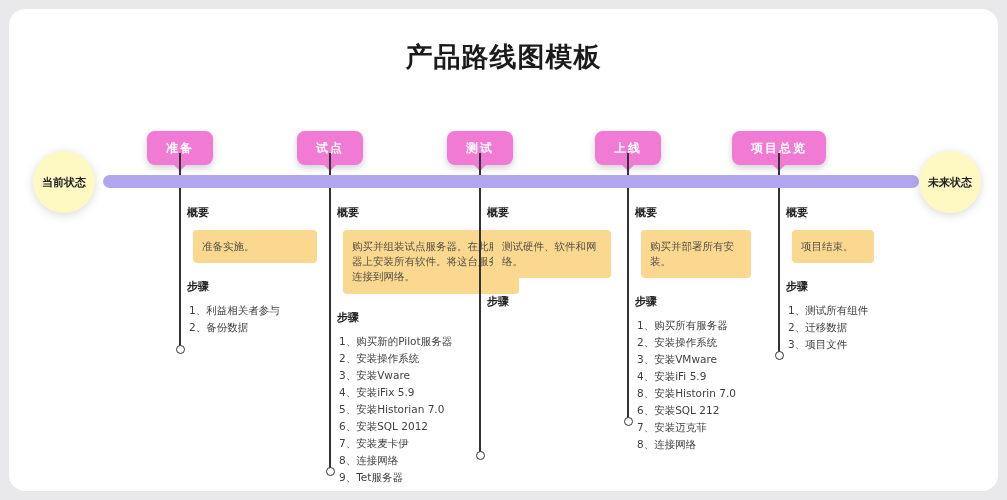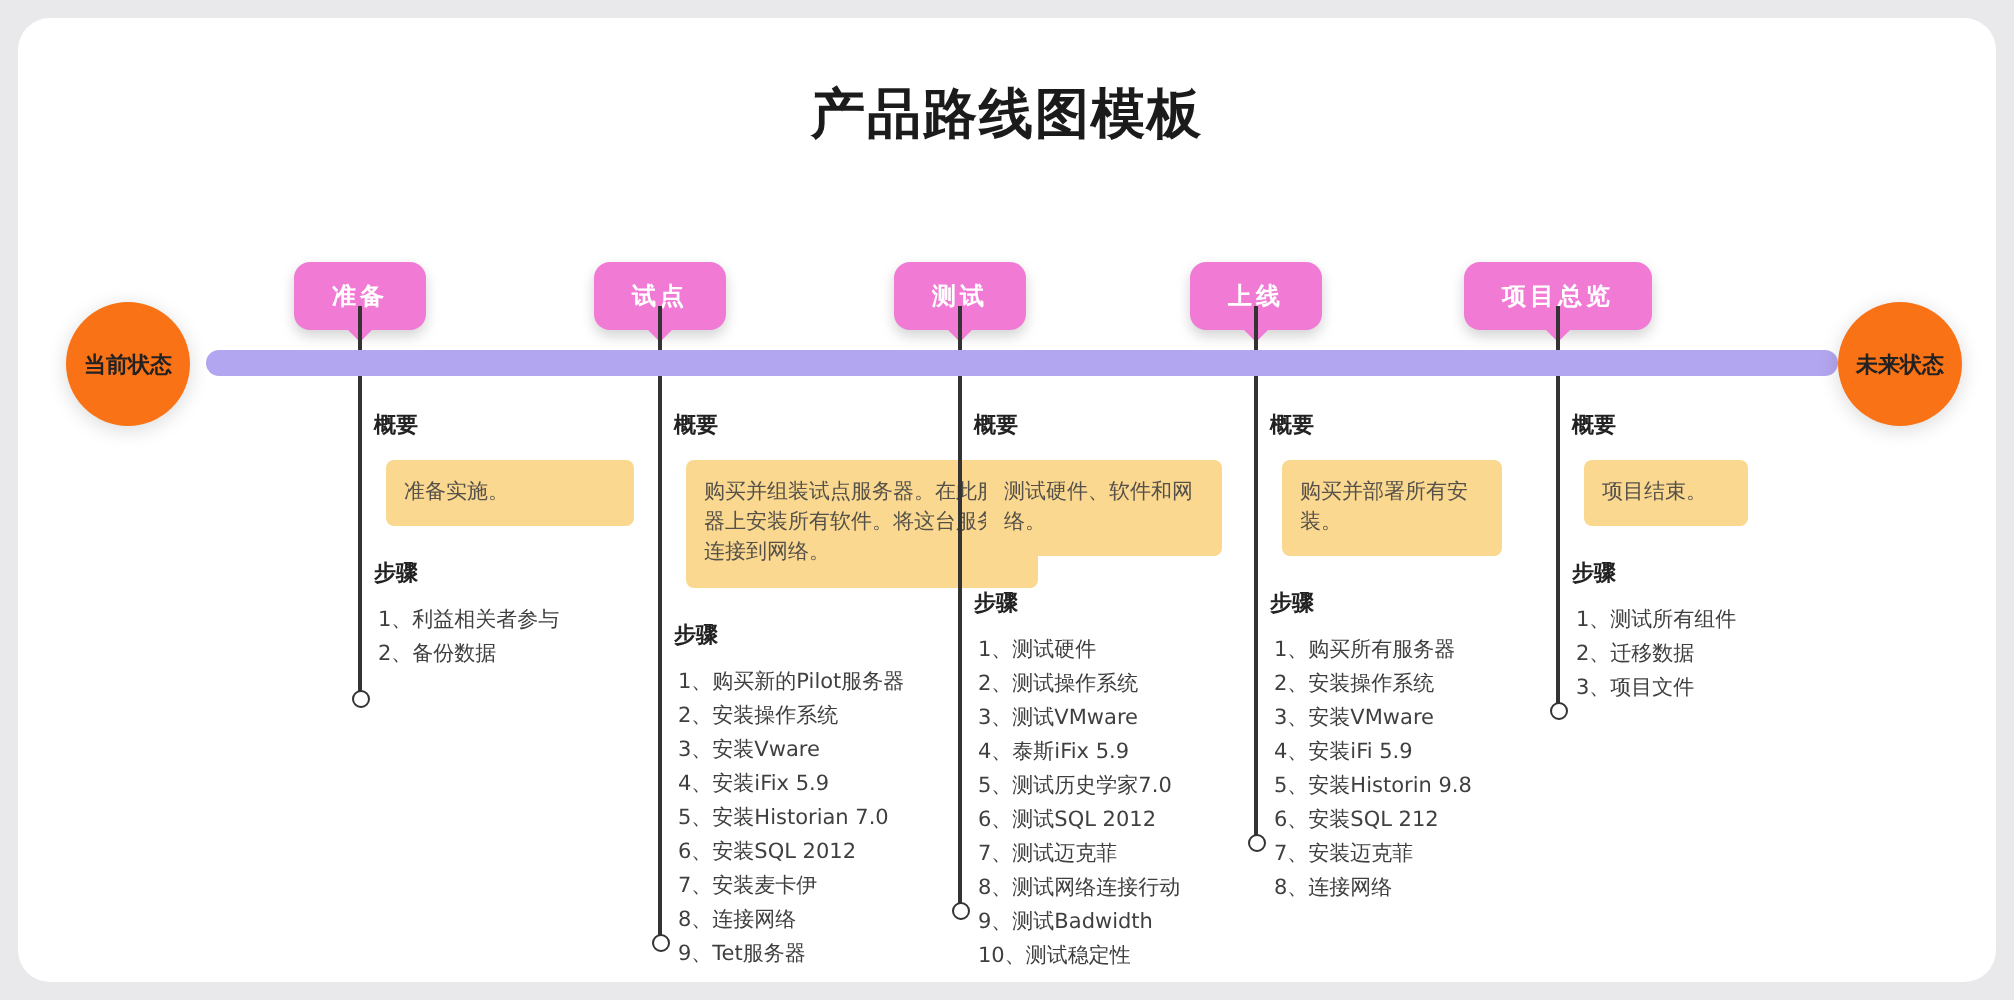--- a/index.html
+++ b/index.html
@@ -23,21 +23,21 @@
     text-align:center;font-size:27px;font-weight:bold;color:#1b1b1b;
     letter-spacing:1px;
   }
   
   .timeline-bar{
     position:absolute;left:94px;top:166px;width:816px;height:13px;
     background:var(--bar);border-radius:7px;z-index:2;
   }
   .status-node{
     position:absolute;top:142px;width:62px;height:62px;border-radius:50%;
-    background:#f97316;box-shadow:0 2px 10px rgba(0,0,0,.15);
+    background:#fef9c3;box-shadow:0 2px 10px rgba(0,0,0,.15);
     display:flex;align-items:center;justify-content:center;
     font-size:11px;font-weight:bold;color:#222;z-index:3;text-align:center;
   }
   .status-node.start{left:24px;}
   .status-node.end{left:910px;}
   
   .column{position:absolute;top:110px;width:0;z-index:1;}
   .tag{
     position:absolute;left:0;top:12px;transform:translateX(-50%);
     height:34px;line-height:34px;padding:0 19px;border-radius:8px;
@@ -132,52 +132,40 @@
     <div class="tag">
       <span>测试</span>
       <span class="tag-pointer"></span>
     </div>
     <div class="vline"></div>
     <div class="endcap"></div>
     <div class="content">
       <div class="heading">概要</div>
       <div class="note">测试硬件、软件和网络。</div>
       <div class="heading">步骤</div>
-      <ol class="steps">
-          <li>1、测试硬件</li>
-          <li>2、测试操作系统</li>
-          <li>3、测试VMware</li>
-          <li>4、泰斯iFix 5.9</li>
-          <li>5、测试历史学家7.0</li>
-          <li>6、测试SQL 2012</li>
-          <li>7、测试迈克菲</li>
-          <li>8、测试网络连接行动</li>
-          <li>9、测试Badwidth</li>
-          <li>10、测试稳定性</li>
-        </ol>
     </div>
   </div>
 
   <div class="column col4" style="left:619px">
     <div class="tag">
       <span>上线</span>
       <span class="tag-pointer"></span>
     </div>
     <div class="vline"></div>
     <div class="endcap"></div>
     <div class="content">
       <div class="heading">概要</div>
       <div class="note">购买并部署所有安装。</div>
       <div class="heading">步骤</div>
       <ol class="steps">
           <li>1、购买所有服务器</li>
           <li>2、安装操作系统</li>
           <li>3、安装VMware</li>
           <li>4、安装iFi 5.9</li>
-          <li>5、安装Historin 9.8</li>
+          <li>8、安装Historin 7.0</li>
           <li>6、安装SQL 212</li>
           <li>7、安装迈克菲</li>
           <li>8、连接网络</li>
         </ol>
     </div>
   </div>
 
   <div class="column col5" style="left:770px">
     <div class="tag">
       <span>项目总览</span>

